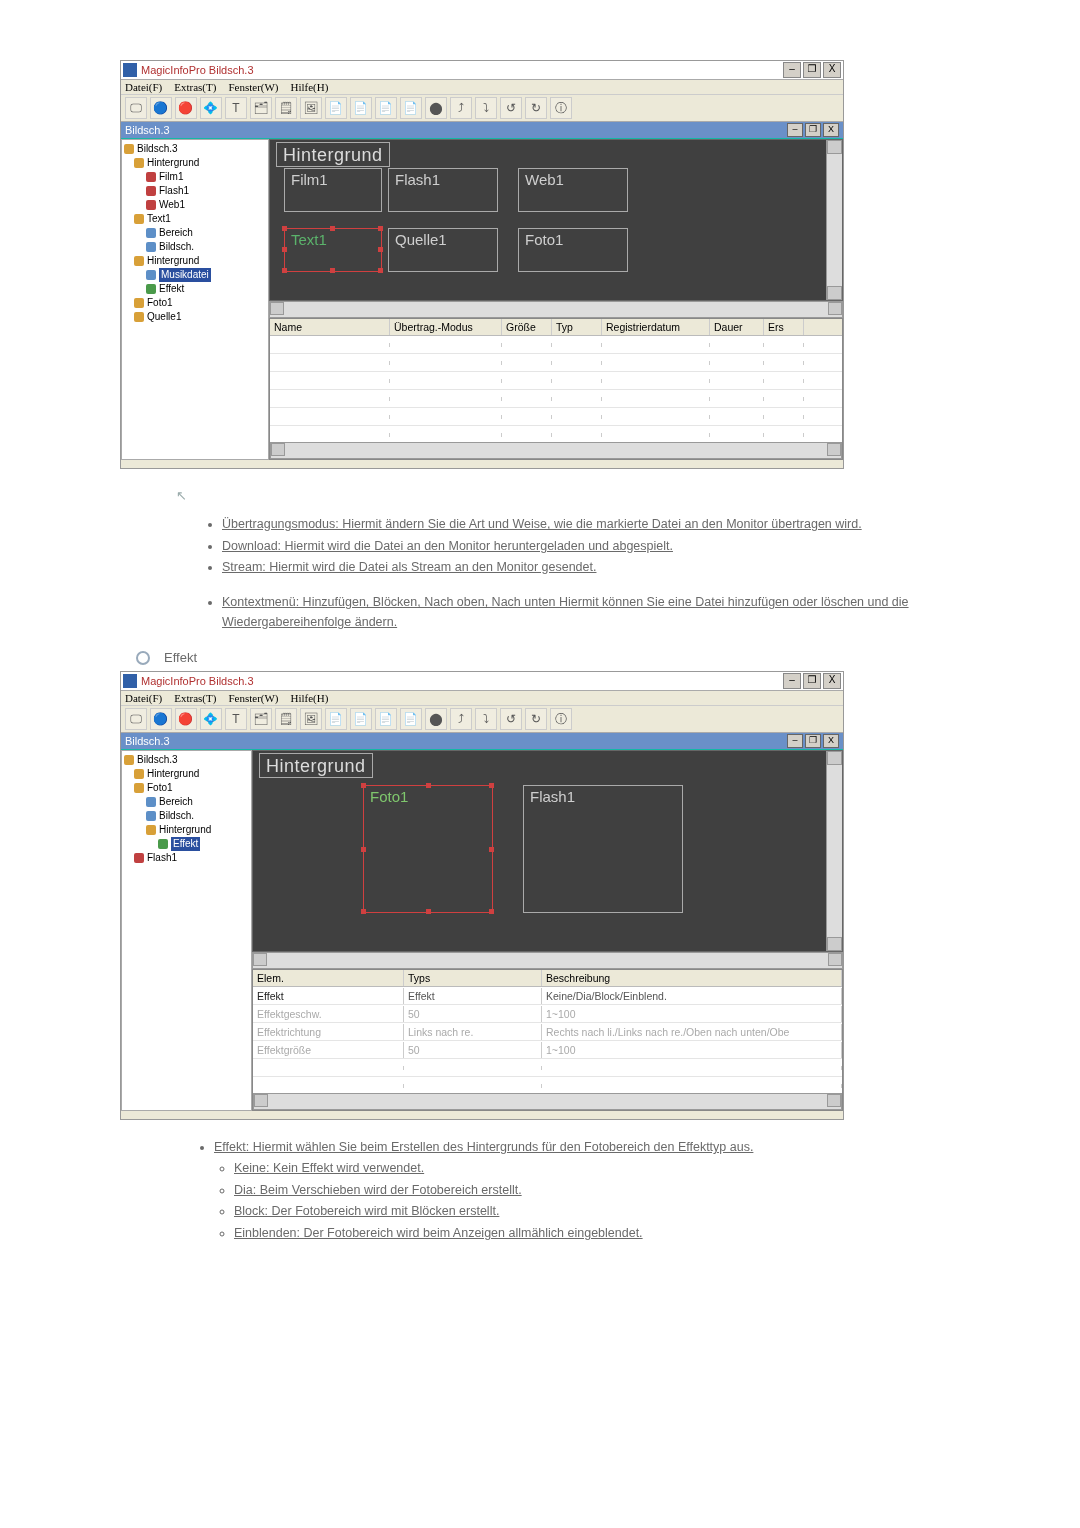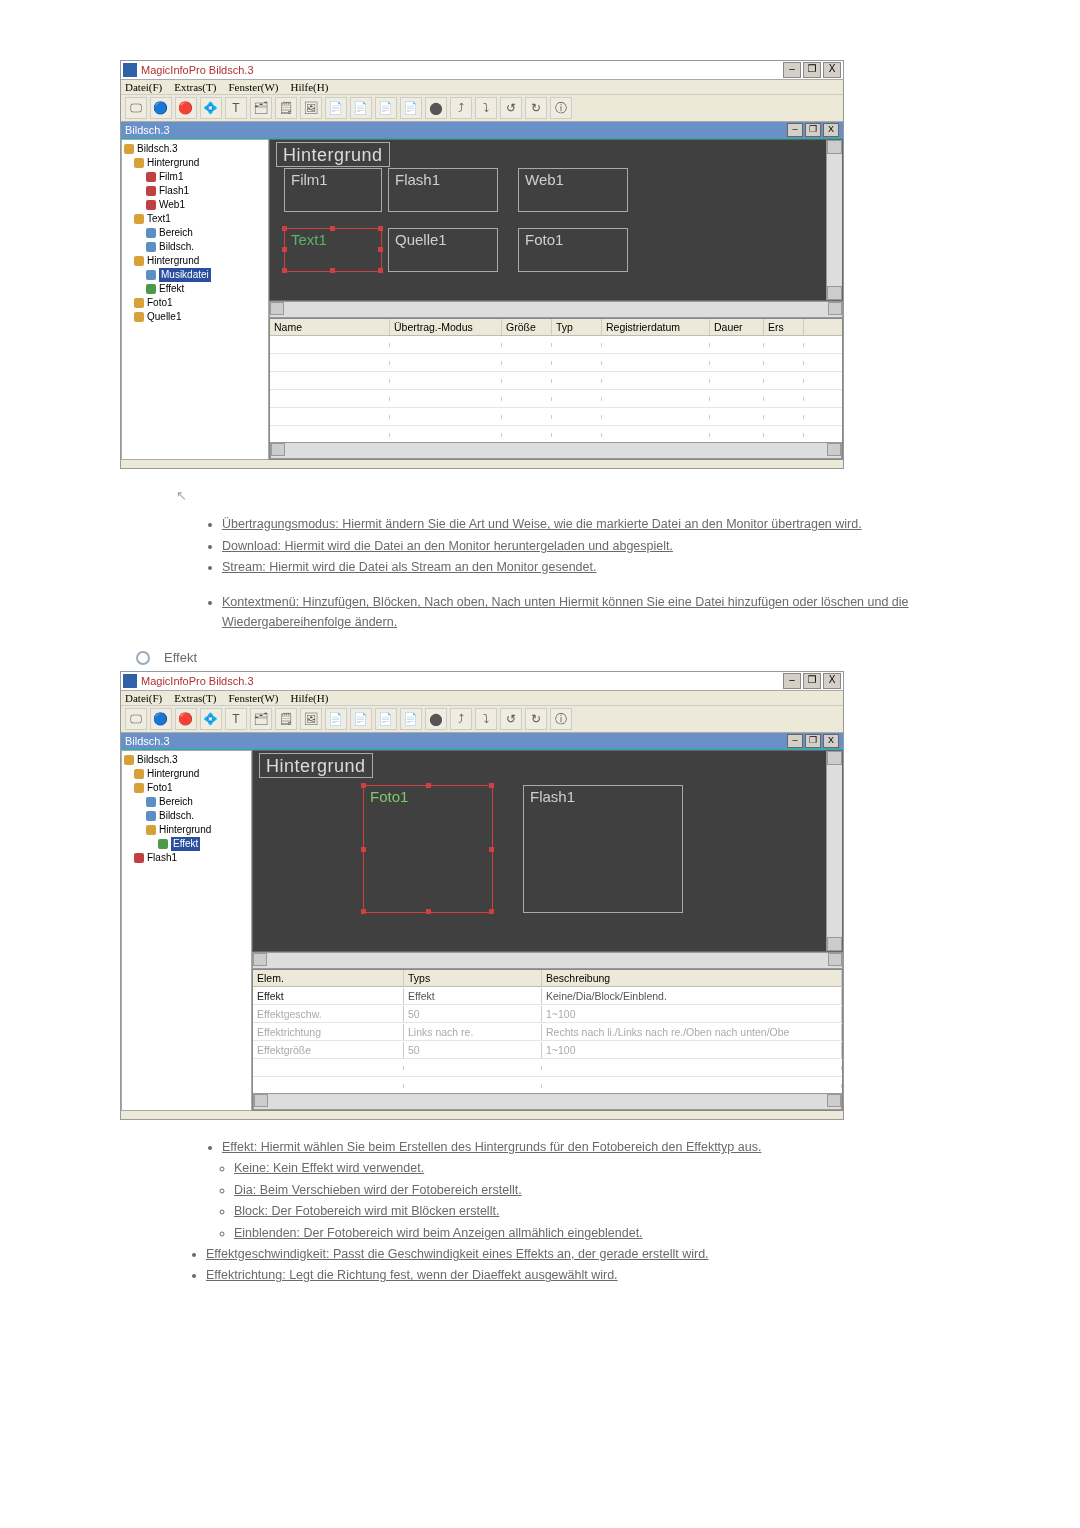--- a/index.html
+++ b/index.html
@@ -487,26 +487,22 @@
               <span class="pC"></span>
             </div>
           </div>
         <div class="scroll-h"></div>
       </div>
     </div>
   </div>
 </div>
 
 <div class="desc-block" style="margin-left:86px">
-  <ul class="bullets" style="margin-left:16px">
+  <ul class="bullets" style="margin-left:8px">
     <li>Effekt: Hiermit wählen Sie beim Erstellen des Hintergrunds für den Fotobereich den Effekttyp aus.</li>
   </ul>
   <ul class="bullets inner" style="margin-left:28px">
     <li>Keine: Kein Effekt wird verwendet.</li>
     <li>Dia: Beim Verschieben wird der Fotobereich erstellt.</li>
     <li>Block: Der Fotobereich wird mit Blöcken erstellt.</li>
     <li>Einblenden: Der Fotobereich wird beim Anzeigen allmählich eingeblendet.</li>
   </ul>
-  <ul class="bullets" style="margin-left:0;margin-top:0">
-    <li>Effektgeschwindigkeit: Passt die Geschwindigkeit eines Effekts an, der gerade erstellt wird.</li>
-    <li>Effektrichtung: Legt die Richtung fest, wenn der Diaeffekt ausgewählt wird.</li>
-  </ul>
 </div>
 
 </body></html>

